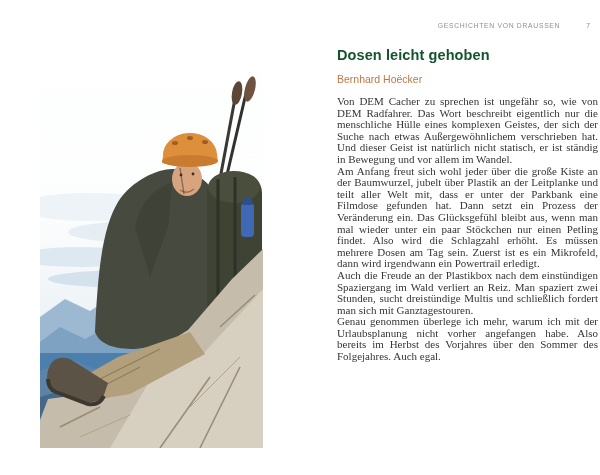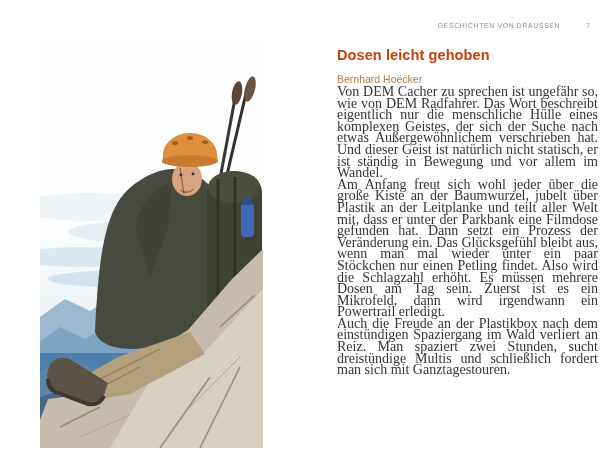--- a/index.html
+++ b/index.html
@@ -12,30 +12,30 @@
   .photo-wrap svg{display:block;width:223px;height:421px;}
   
   .running-header{
     position:absolute;top:22px;left:337px;width:253px;
     display:flex;justify-content:flex-end;align-items:baseline;gap:26px;
     font-size:6.8px;letter-spacing:0.7px;color:#8f8f8f;
   }
   .running-header .pagenum{letter-spacing:0;color:#8a8a8a;}
   .article{position:absolute;left:337px;top:47px;width:261px;}
   .article h1{
-    margin:0 0 10px 0;font-size:14.5px;font-weight:700;color:#c2410c;
+    margin:0 0 10px 0;font-size:14.5px;font-weight:700;color:#14532d;
     font-family:"Liberation Sans",sans-serif;letter-spacing:0.1px;
   }
   .article .author{
-    margin:0 0 1px 0;font-size:10.5px;font-weight:400;color:#c07845;
+    margin:0 0 11px 0;font-size:10.5px;font-weight:400;color:#c07845;
   }
   .bodytext p{
     margin:0;text-align:justify;color:#353535;
     font-family:"Liberation Serif",serif;
-    font-size:14px;line-height:11.6px;
+    font-size:11px;line-height:11.6px;
   }
 </style>
 </head>
 <body>
 
 <div class="spread">
 
   <div class="photo-wrap">
     <svg viewBox="0 0 223 421" role="img" aria-label="Bernhard Hoëcker mit orangefarbenem Kletterhelm, Rucksack und Trekkingstöcken sitzt auf hellem Fels vor Bergpanorama">
       <defs>
@@ -123,16 +123,17 @@
     <span class="pagenum">7</span>
   </div>
 
   <div class="article">
     <h1>Dosen leicht gehoben</h1>
     <p class="author">Bernhard Hoëcker</p>
     <div class="bodytext">
       <p>Von DEM Cacher zu sprechen ist ungefähr so, wie von DEM Radfahrer. Das Wort beschreibt eigentlich nur die menschliche Hülle eines komplexen Geistes, der sich der Suche nach etwas Außergewöhnlichem verschrieben hat. Und dieser Geist ist natürlich nicht statisch, er ist ständig in Bewegung und vor allem im Wandel.</p>
       <p>Am Anfang freut sich wohl jeder über die große Kiste an der Baumwurzel, jubelt über Plastik an der Leitplanke und teilt aller Welt mit, dass er unter der Parkbank eine Filmdose gefunden hat. Dann setzt ein Prozess der Veränderung ein. Das Glücksgefühl bleibt aus, wenn man mal wieder unter ein paar Stöckchen nur einen Petling findet. Also wird die Schlagzahl erhöht. Es müssen mehrere Dosen am Tag sein. Zuerst ist es ein Mikrofeld, dann wird irgendwann ein Powertrail erledigt.</p>
       <p>Auch die Freude an der Plastikbox nach dem einstündigen Spaziergang im Wald verliert an Reiz. Man spaziert zwei Stunden, sucht dreistündige Multis und schließlich fordert man sich mit Ganztagestouren.</p>
+      <p>Genau genommen überlege ich mehr, warum ich mit der Urlaubsplanung nicht vorher angefangen habe. Also bereits im Herbst des Vorjahres über den Sommer des Folgejahres. Auch egal.</p>
     </div>
   </div>
 
 </div>
 
 </body></html>

